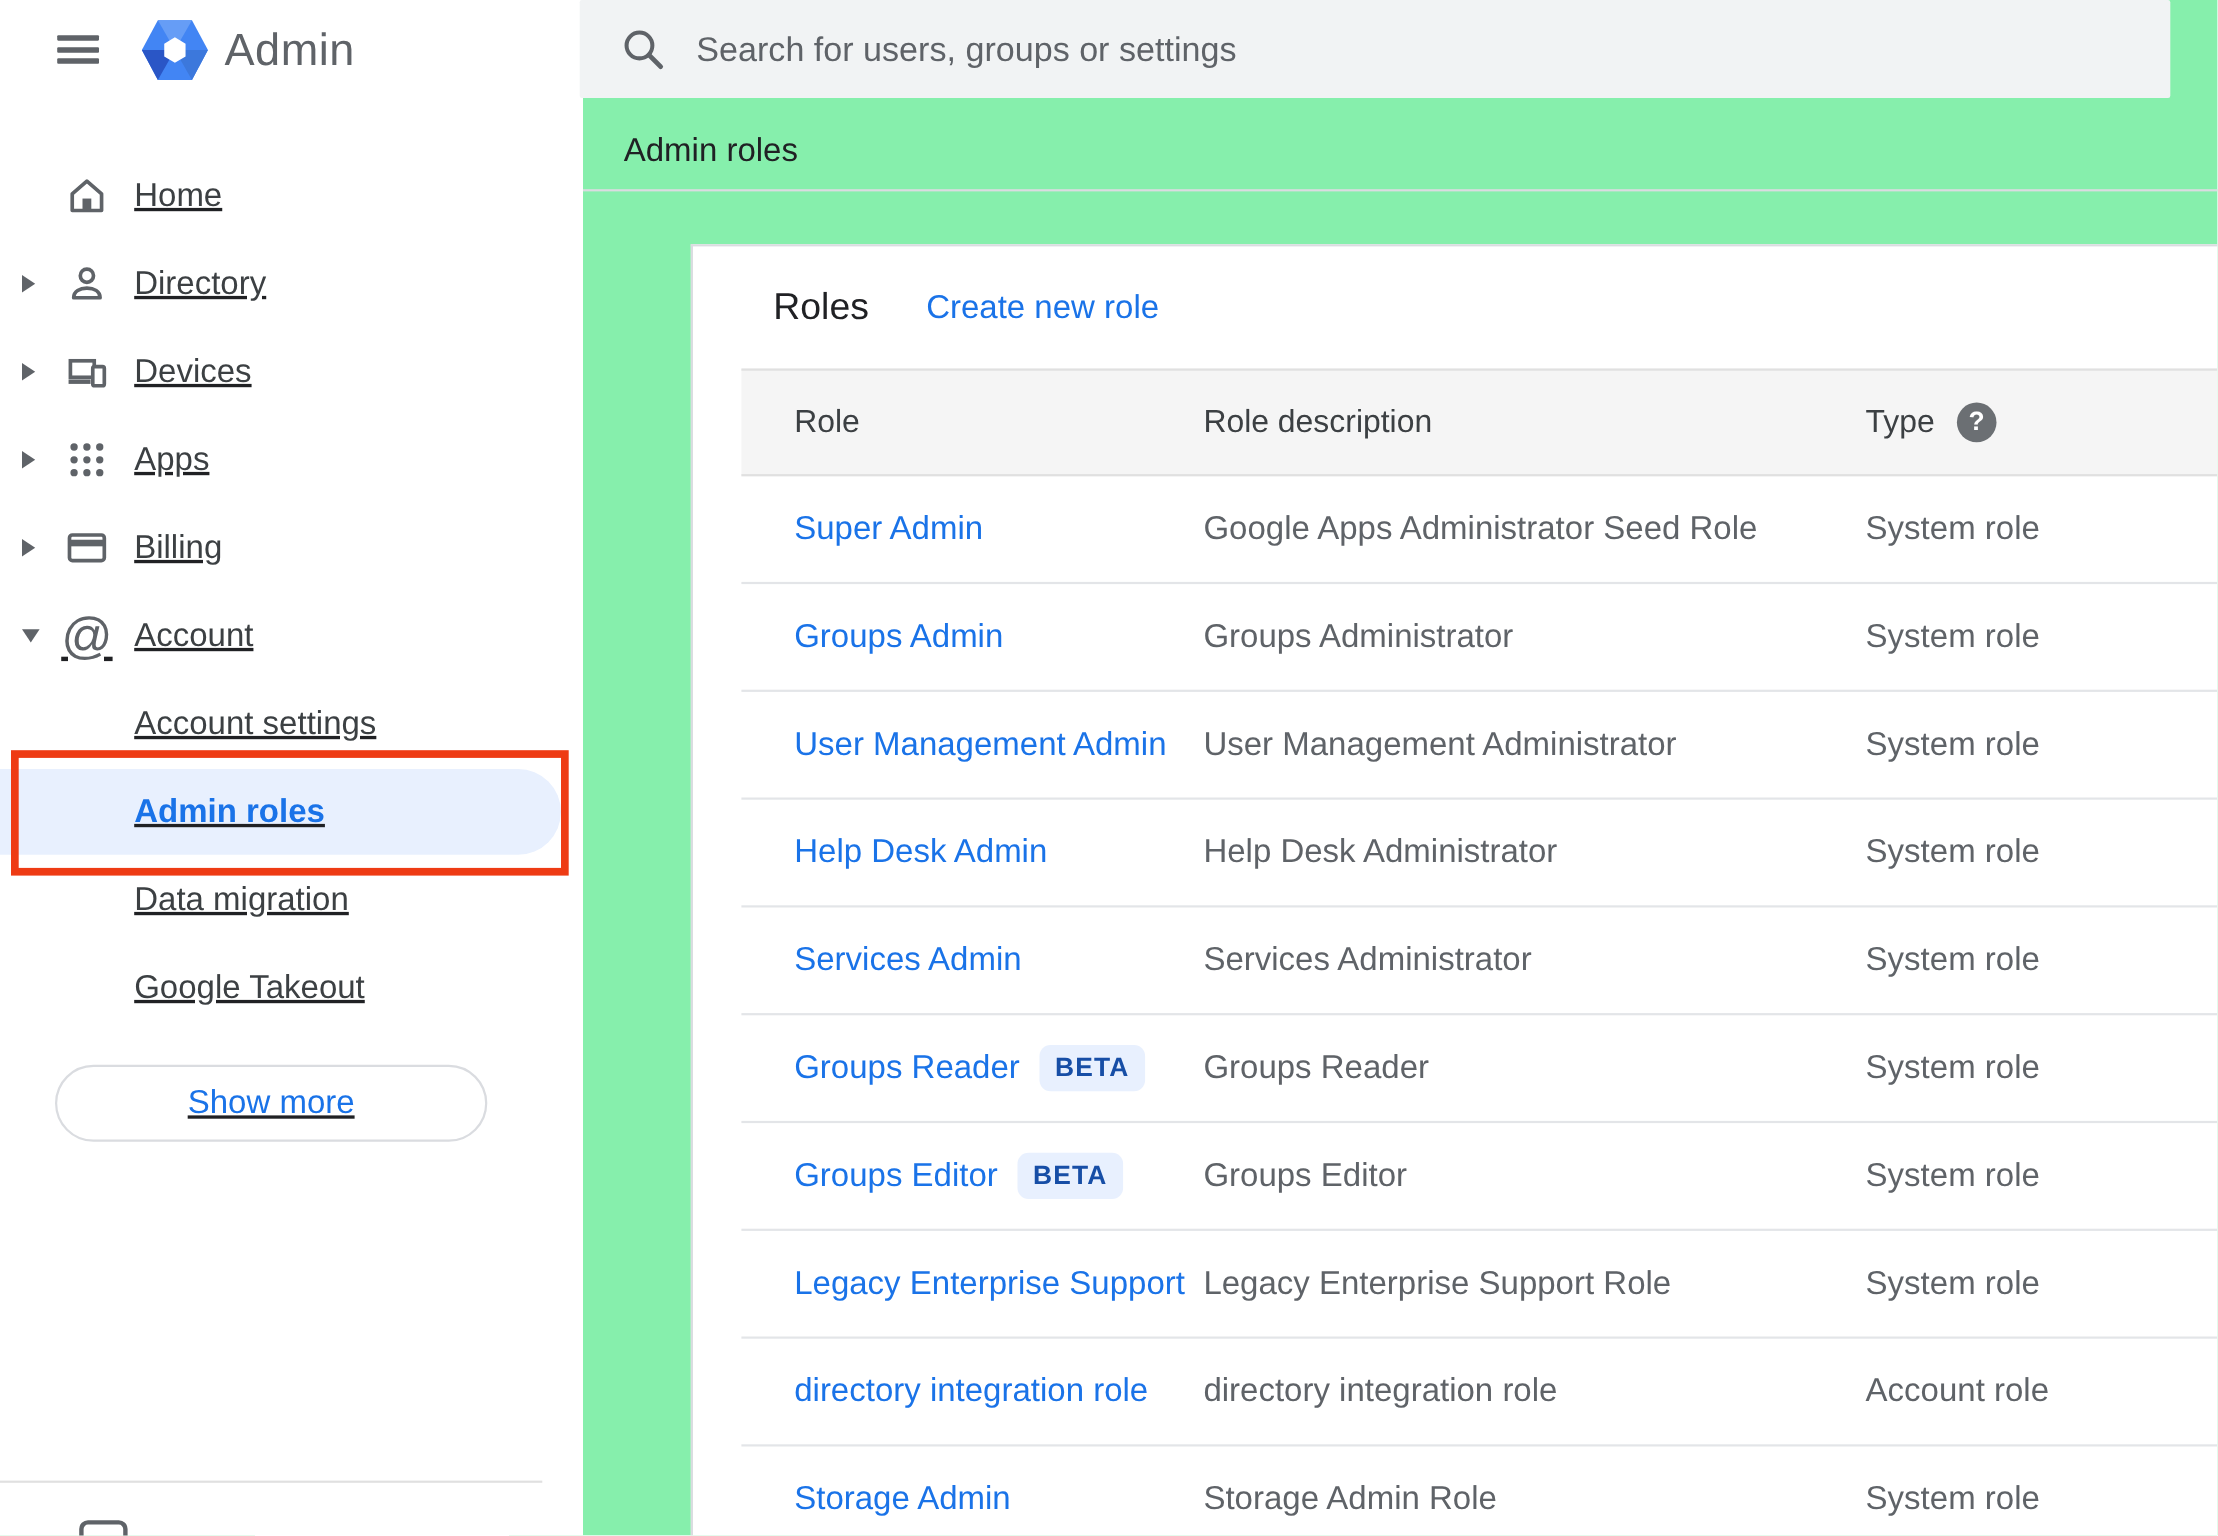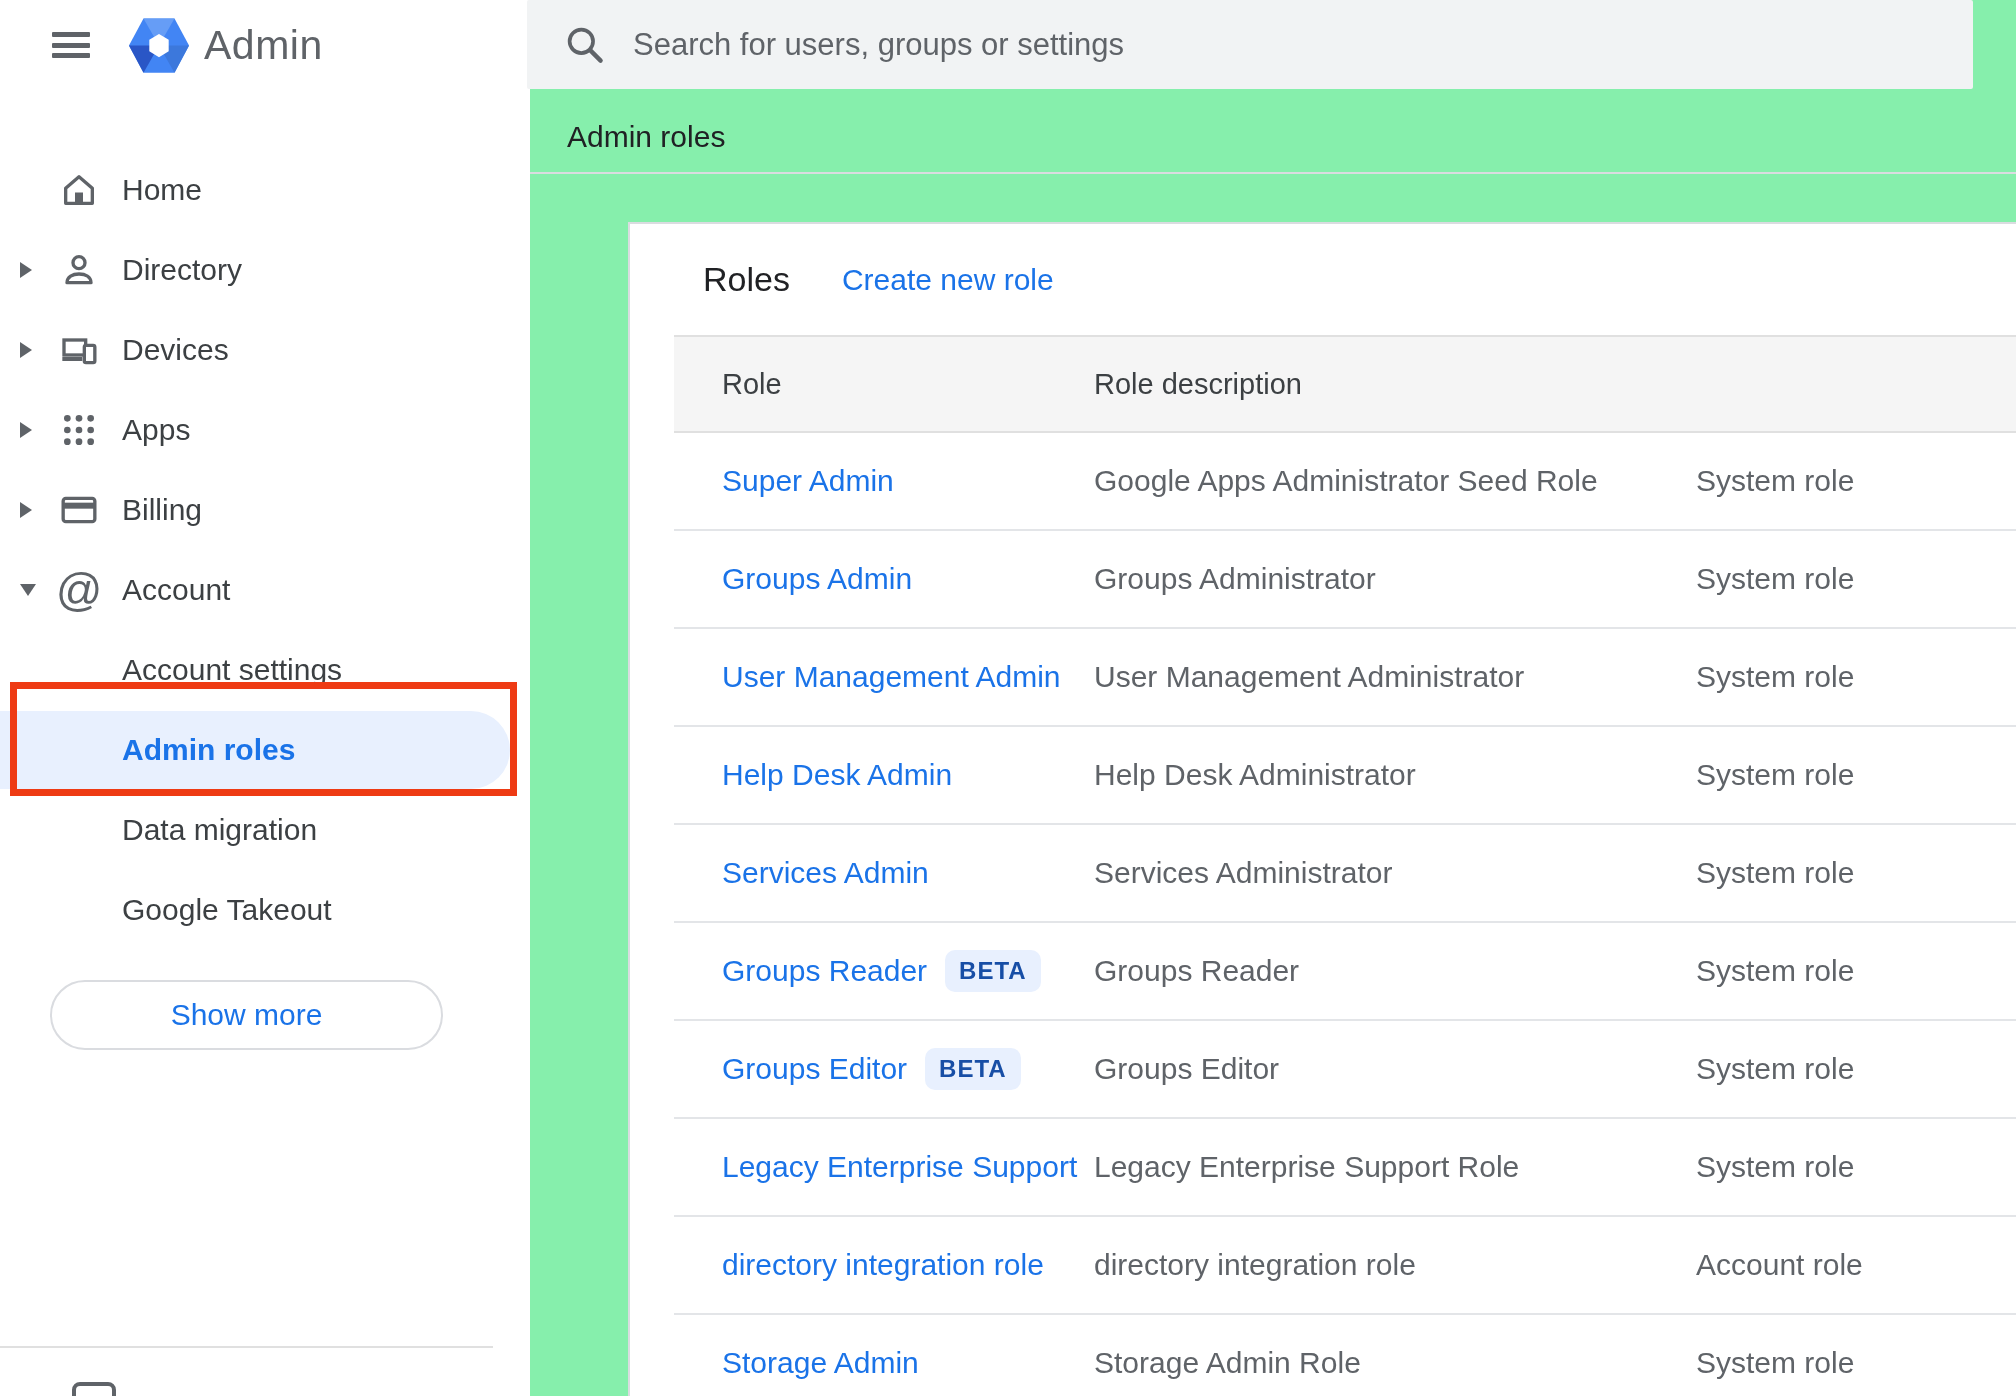--- a/index.html
+++ b/index.html
@@ -8,21 +8,21 @@
   #stage { position: relative; width: 2016px; height: 1396px; background: #86efac; }
 
   
   .sidebar { position: absolute; left: 0; top: 0; width: 530px; height: 1396px; background: #fff; }
   .sidebar-header { position: absolute; left: 0; top: 0; width: 530px; height: 90px; display: flex; align-items: center; }
   .hamburger { margin-left: 52px; width: 38px; height: 26px; display: flex; flex-direction: column; justify-content: space-between; cursor: pointer; }
   .hamburger span { display: block; height: 5px; background: #5f6368; border-radius: 1px; }
   .logo-hex { margin-left: 38px; width: 62px; height: 57px; }
   .app-title { margin-left: 14px; font-size: 41px; color: #5f6368; letter-spacing: 0.5px; }
 
-  .nav { position: absolute; left: 0; top: 150px; width: 530px; }
+  .nav { position: absolute; left: 0; top: 138px; width: 530px; text-decoration: underline; }
   .nav-row { position: relative; height: 80px; display: flex; align-items: center; cursor: pointer; }
   .expander { width: 16px; margin-left: 20px; display: flex; align-items: center; }
   .tri-right { width: 0; height: 0; border-left: 12px solid #5f6368; border-top: 8px solid transparent; border-bottom: 8px solid transparent; }
   .tri-down { width: 0; height: 0; border-top: 12px solid #5f6368; border-left: 8px solid transparent; border-right: 8px solid transparent; }
   .nav-icon { width: 44px; margin-left: 21px; display: flex; align-items: center; justify-content: center; }
   .nav-label { margin-left: 21px; font-size: 30px; color: #3c4043; }
   .at-glyph { font-size: 46px; color: #5f6368; line-height: 44px; }
 
   .sub-row { position: relative; height: 80px; display: flex; align-items: center; cursor: pointer; }
   .sub-row .nav-label { margin-left: 122px; }
@@ -218,20 +218,24 @@
 
   <div class="card">
     <div class="card-header">
       <span class="card-title">Roles</span>
       <a class="create-link">Create new role</a>
     </div>
 
     <div class="grid-row table-header">
       <span class="th">Role</span>
       <span class="th">Role description</span>
+      <span class="th th-type">
+        <span>Type</span>
+        <span class="help-circle">?</span>
+      </span>
     </div>
 
     <div id="rows-container">
         <div class="grid-row data-row">
     <span class="role-cell">
       <a class="role-link">Super Admin</a>
 
     </span>
     <span class="cell-text">Google Apps Administrator Seed Role</span>
     <span class="cell-text">System role</span>

